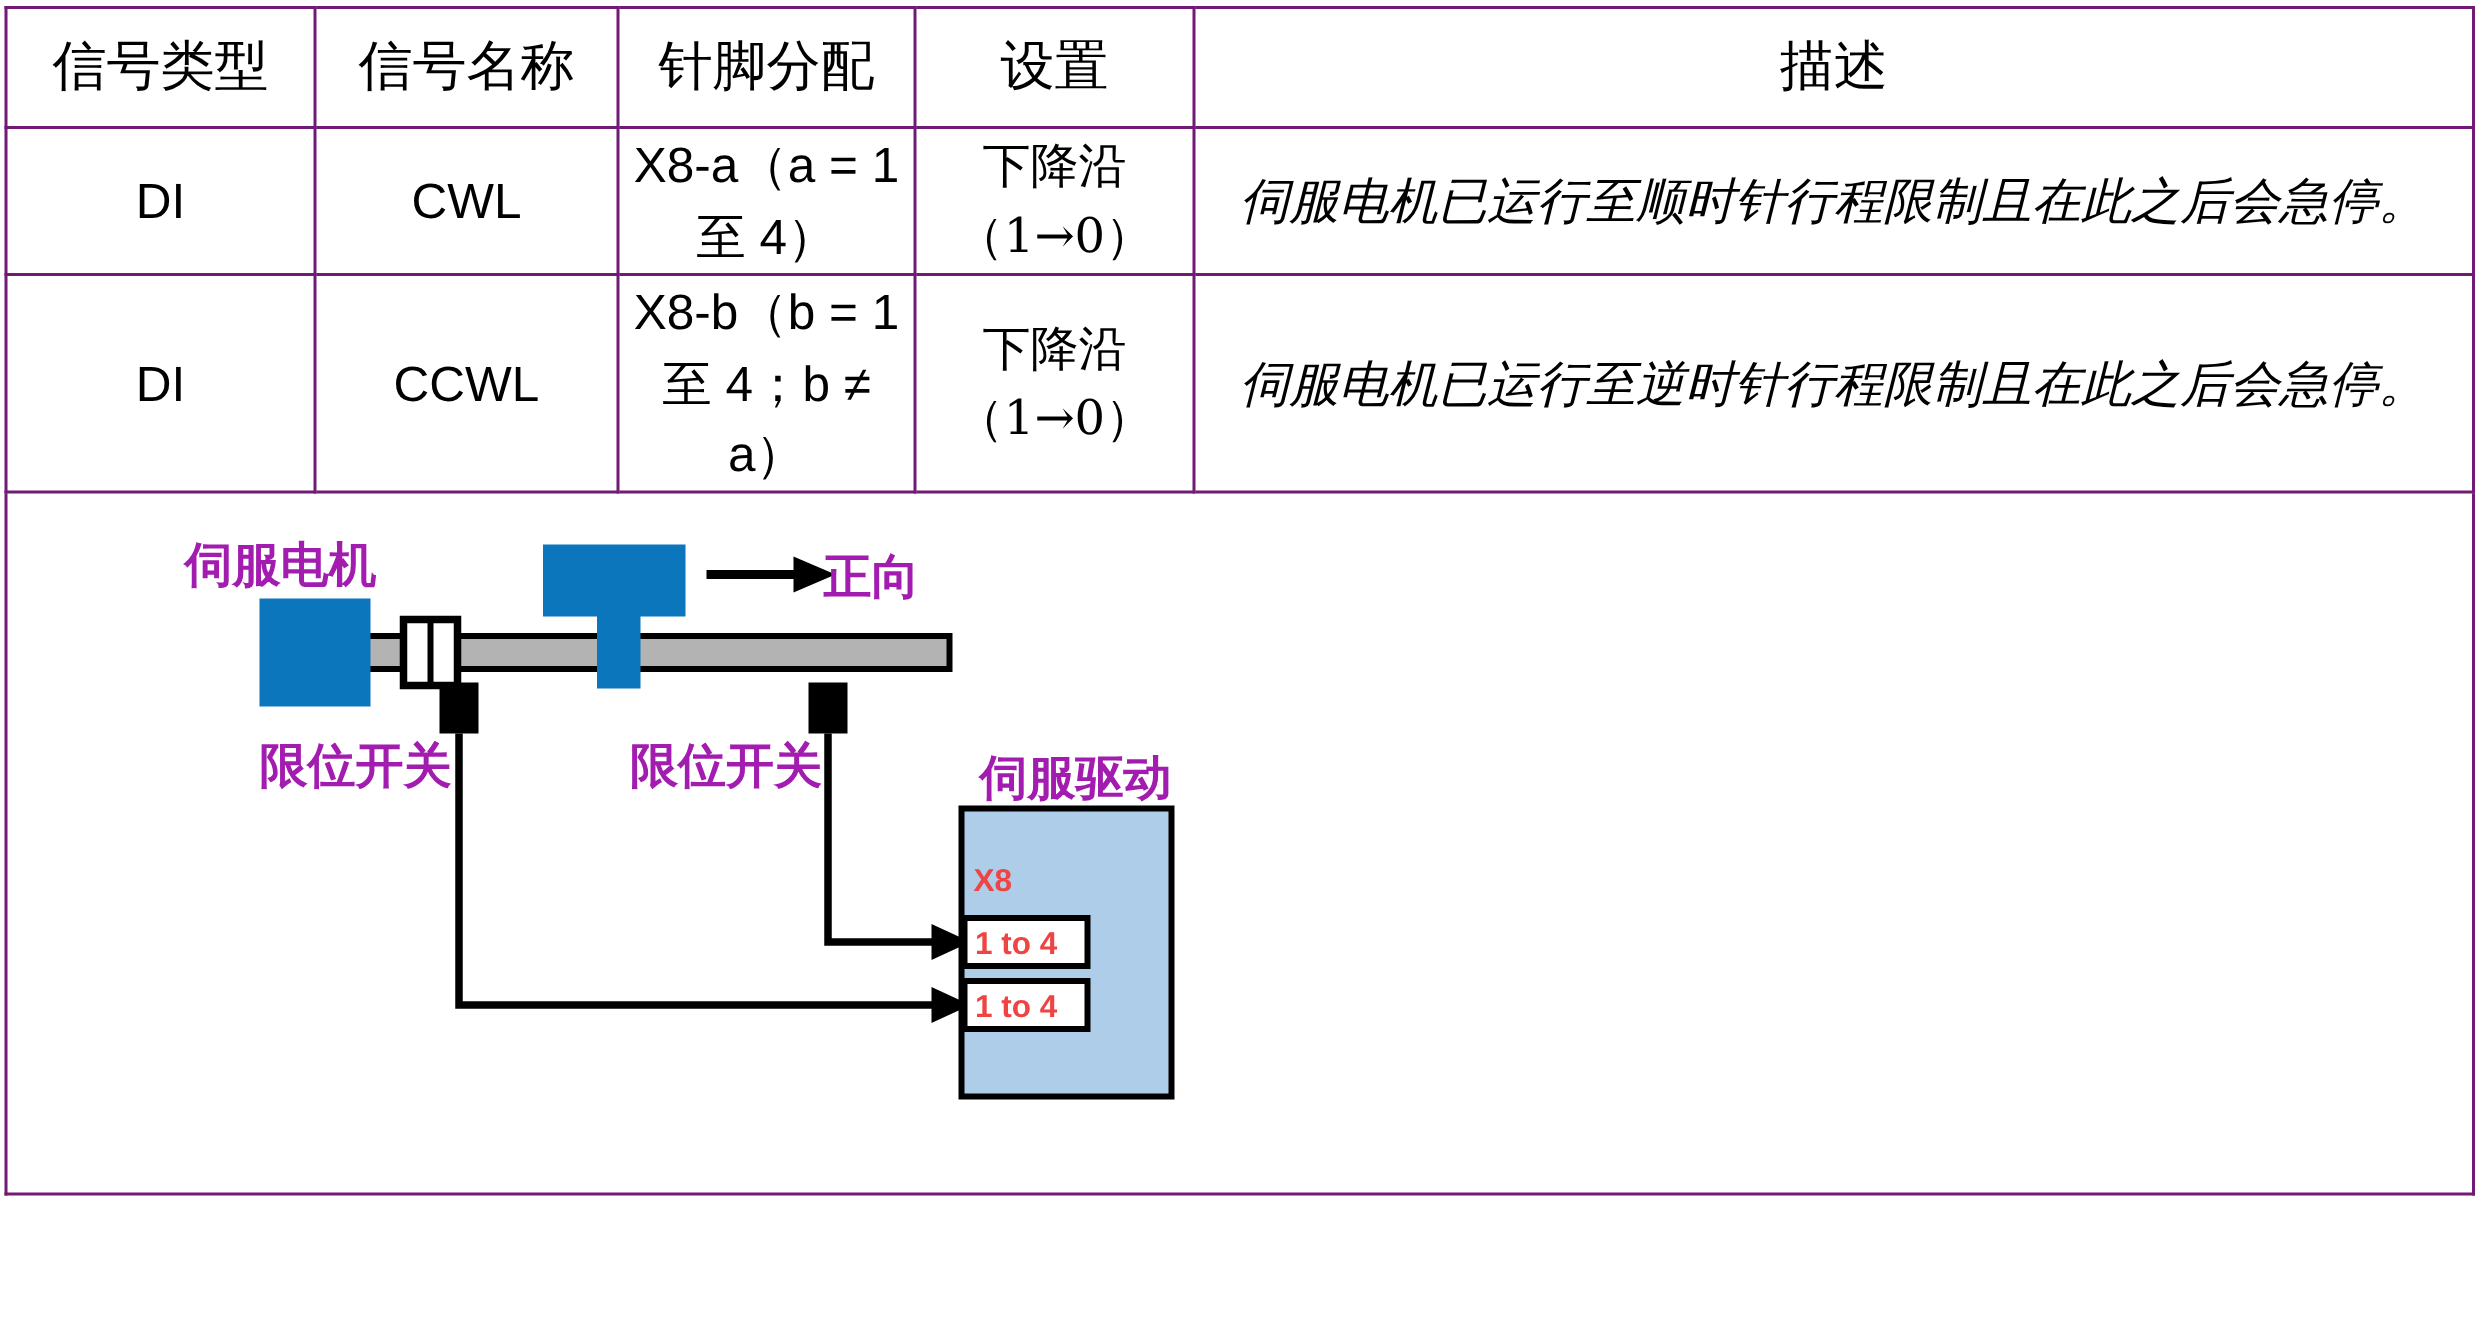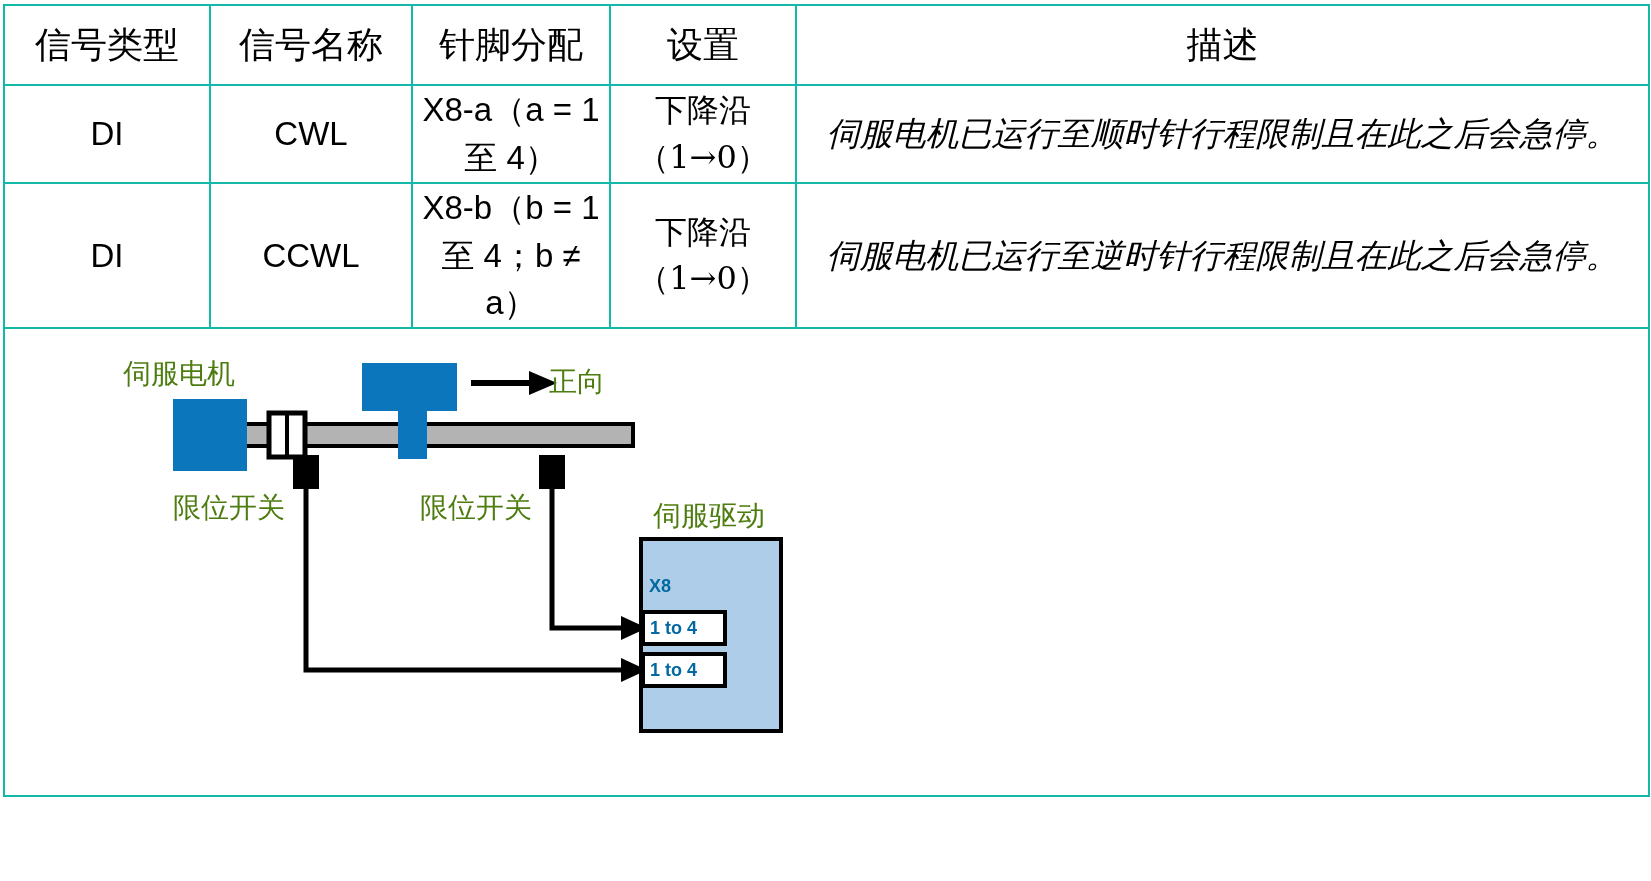--- a/index.html
+++ b/index.html
@@ -24,21 +24,21 @@
 
   table.signal-table {
     border-collapse: collapse;
     table-layout: fixed;
     width: 1645px;
     margin: 4px 0 0 3px;
   }
 
   table.signal-table td,
   table.signal-table th {
-    border: 2px solid #14b8a6;
+    border: 2px solid #701a75;
     padding: 0;
     vertical-align: middle;
     text-align: center;
   }
 
   
   col.c-type  { width: 206px; }
   col.c-name  { width: 202px; }
   col.c-pin   { width: 198px; }
   col.c-set   { width: 186px; }
@@ -86,32 +86,33 @@
     width: 100%;
     height: 462px;
     overflow: hidden;
   }
 
   .diagram svg { display: block; }
 
   .dlabel {
     position: absolute;
     font-family: "DejaVu Serif", "Liberation Serif", serif;
-    font-size: 28px;
+    font-size: 32px;
     white-space: nowrap;
-    color: #4d7c0f;
+    color: #a21caf;
+    font-weight: bold;
   }
 
   .term-label {
     position: absolute;
     font-family: "Liberation Sans", sans-serif;
-    font-size: 18px;
+    font-size: 21px;
     font-weight: bold;
     white-space: nowrap;
-    color: #0369a1;
+    color: #ef4444;
   }
 </style>
 </head>
 <body>
 
 <div class="sheet">
 
   <table class="signal-table">
     <colgroup>
       <col class="c-type">

